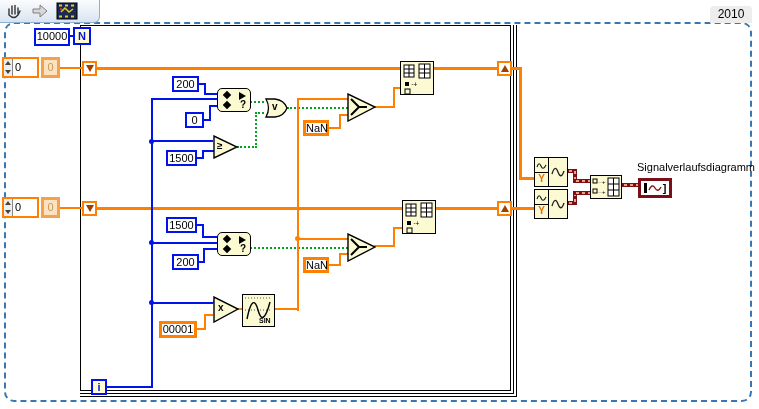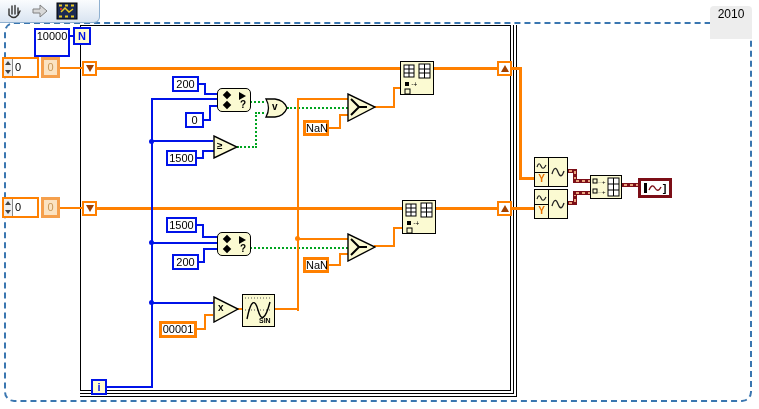--- a/index.html
+++ b/index.html
@@ -123,21 +123,21 @@
   <div class="abs dot" style="left:213px;top:300px;width:4px;height:4px;background:#d00000;"></div>
 
   <div class="abs w wmh" style="left:566px;top:169px;width:11px;height:4px;"></div>
   <div class="abs w wmv" style="left:573px;top:169px;width:4px;height:14px;"></div>
   <div class="abs w wmh" style="left:573px;top:179px;width:17px;height:4px;"></div>
   <div class="abs w wmh" style="left:566px;top:201px;width:11px;height:4px;"></div>
   <div class="abs w wmv" style="left:573px;top:191px;width:4px;height:14px;"></div>
   <div class="abs w wmh" style="left:573px;top:191px;width:17px;height:4px;"></div>
   <div class="abs w wmh" style="left:621px;top:183px;width:17px;height:4px;"></div>
 
-  <div class="abs const" style="left:34px;top:28px;width:36px;height:29px;line-height:13px;"><span>10000</span></div>
+  <div class="abs const" style="left:34px;top:28px;width:36px;height:18px;line-height:13px;"><span>10000</span></div>
   <div class="abs term" style="left:73px;top:27px;width:18px;height:18px;line-height:14px;"><span>N</span></div>
 
   <div class="abs term" style="left:91px;top:379px;width:16px;height:16px;line-height:12px;"><span>i</span></div>
 
   <div class="abs" style="left:2px;top:57px;width:37px;height:21px;border:2px solid #ff8000;background:#fff;z-index:5;display:flex;">
     <div style="width:8px;border-right:1px solid #888;background:#eee;display:flex;flex-direction:column;align-items:center;justify-content:space-around;">
       <div style="width:0;height:0;border-left:3px solid transparent;border-right:3px solid transparent;border-bottom:4px solid #444;"></div>
       <div style="width:0;height:0;border-left:3px solid transparent;border-right:3px solid transparent;border-top:4px solid #444;"></div>
     </div>
     <div style="flex:1;font-size:11px;line-height:17px;padding-left:2px;color:#000;">0</div>
@@ -309,35 +309,36 @@
     </svg>
   </div>
 
   <div class="abs node" style="left:638px;top:178px;width:34px;height:20px;border:3px solid #7c0e17;background:#fff;display:flex;align-items:center;justify-content:center;gap:1px;">
     <div style="width:3px;height:10px;background:#000;"></div>
     <svg width="14" height="12">
         <path d="M1,8 Q4,1 7,6 T13,5" fill="none" stroke="#7c0e17" stroke-width="1.4"></path>
       </svg>
     <div style="font-size:11px;font-weight:bold;color:#000;line-height:10px;">]</div>
   </div>
+  <div class="abs lbl" style="left:637px;top:161px;">Signalverlaufsdiagramm</div>
 
   <div class="abs tab" style="left:0;top:0;width:100px;height:23px;">
     <svg width="20" height="18">
       <path d="M5,13 V7 M8,12 V4 M11,12 V3.5 M14,12 V6 M5,13 q5,5 9,0 l2,-4" fill="none" stroke="#333" stroke-width="1.4" stroke-linecap="round"></path>
     </svg>
     <svg width="20" height="18">
       <polygon points="3,7 10,7 10,3 17,9 10,15 10,11 3,11" fill="#d8d8d8" stroke="#808080" stroke-width="1"></polygon>
     </svg>
     <svg width="22" height="18">
       <rect x="1" y="1" width="20" height="16" fill="#1b2a52" stroke="#000"></rect>
       <rect x="3" y="2.5" width="3" height="2" fill="#e8c822"></rect>
         <rect x="9" y="2.5" width="3" height="2" fill="#e8c822"></rect>
         <rect x="15" y="2.5" width="3" height="2" fill="#e8c822"></rect>
       <rect x="3" y="13.5" width="3" height="2" fill="#e8c822"></rect>
         <rect x="9" y="13.5" width="3" height="2" fill="#e8c822"></rect>
         <rect x="15" y="13.5" width="3" height="2" fill="#e8c822"></rect>
       <path d="M5,10 L9,6 L13,10 L17,7" stroke="#e8c822" stroke-width="1.5" fill="none"></path>
       <rect x="4" y="6" width="2" height="2" fill="#c03030"></rect>
     </svg>
   </div>
-  <div class="abs ver" style="left:710px;top:6px;width:42px;height:33px;">2010</div>
+  <div class="abs ver" style="left:710px;top:6px;width:42px;height:17px;">2010</div>
 
 </div>
 
 </body></html>

